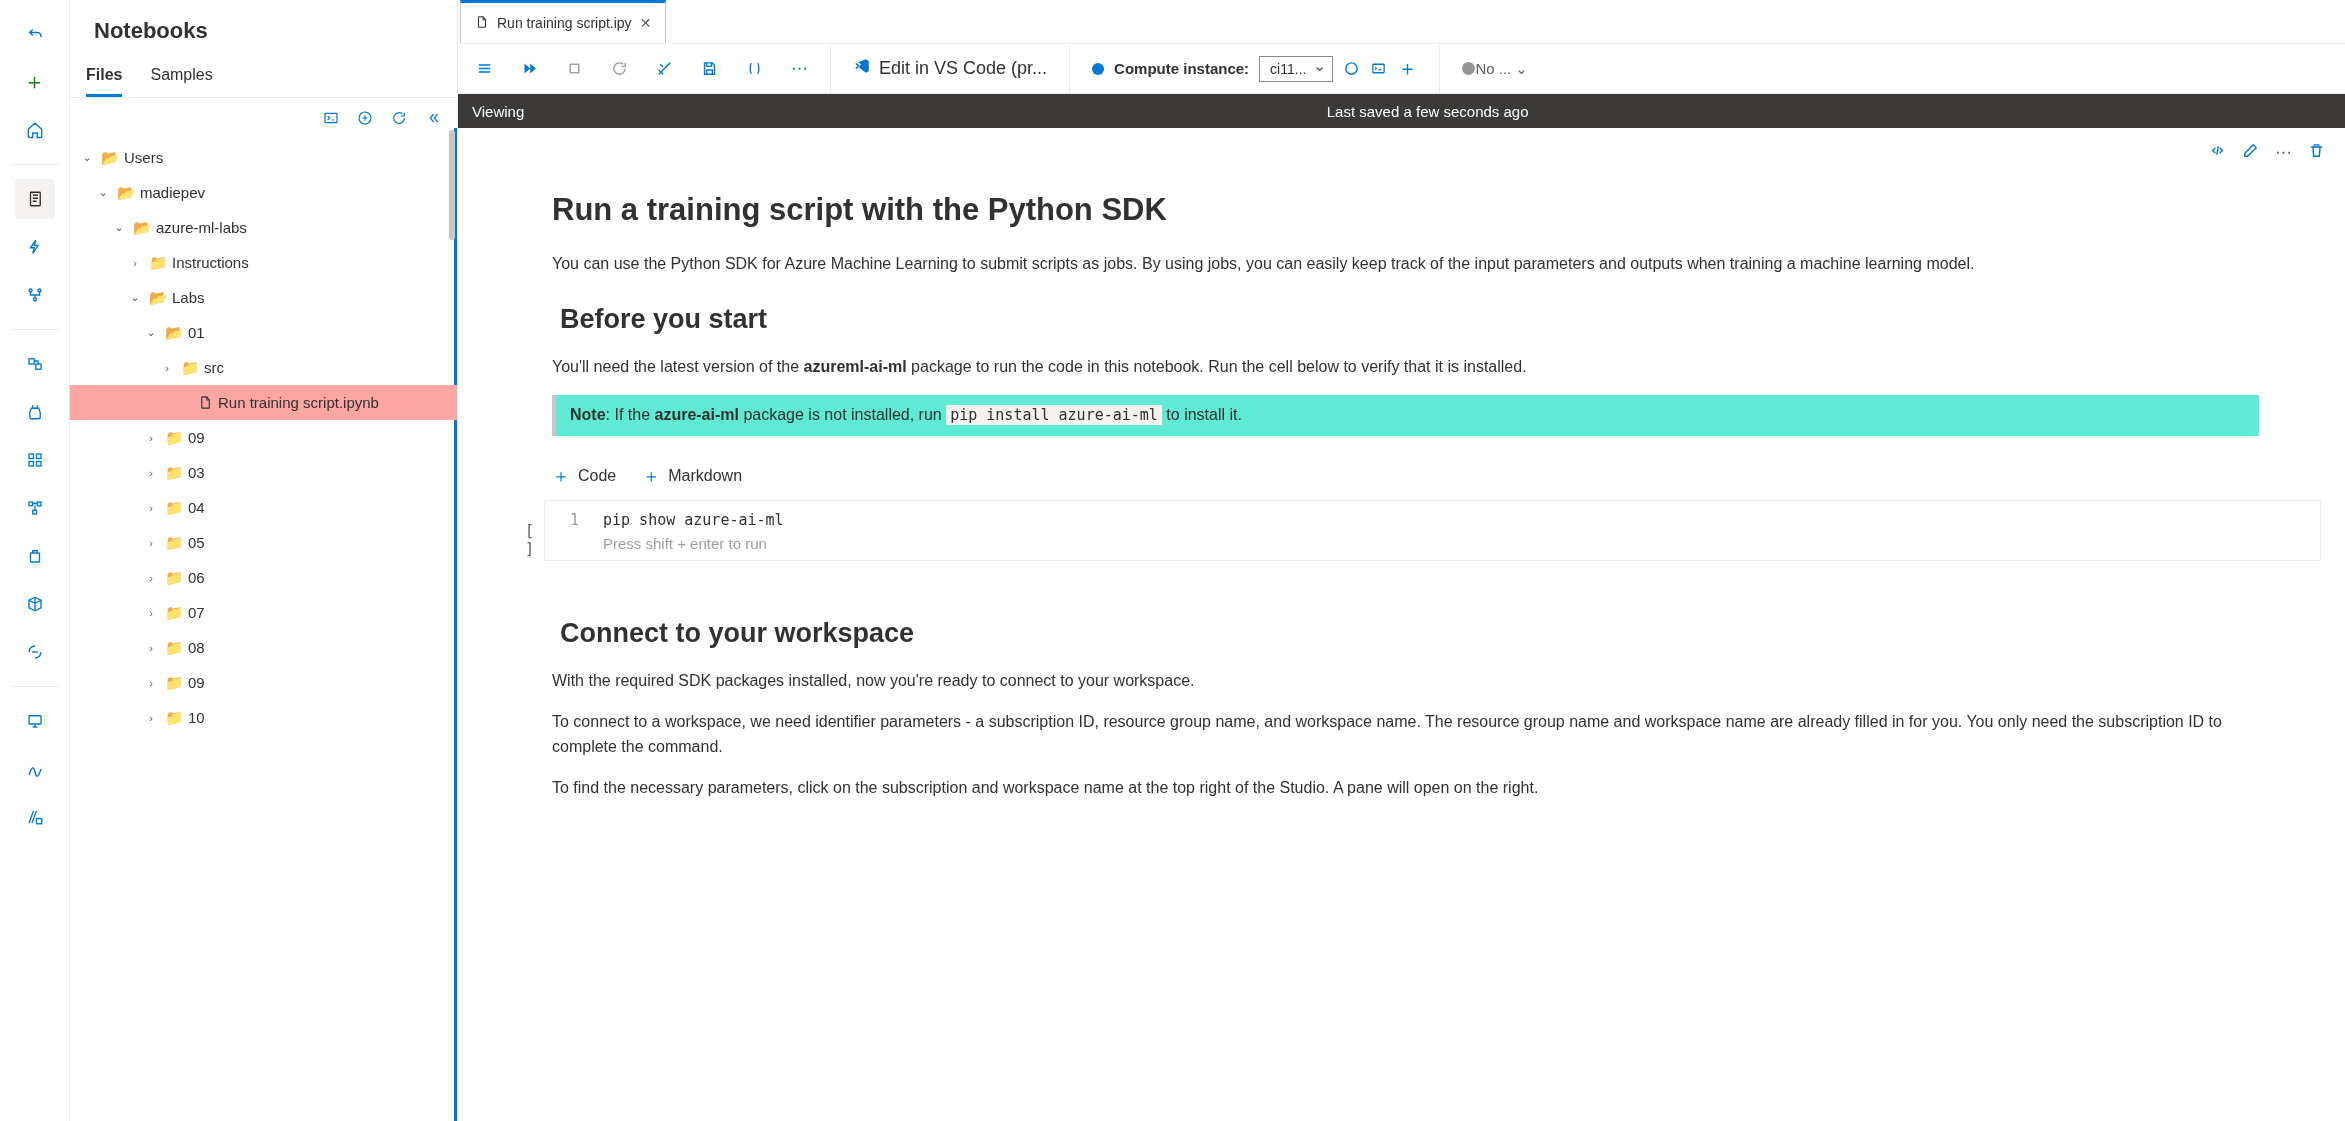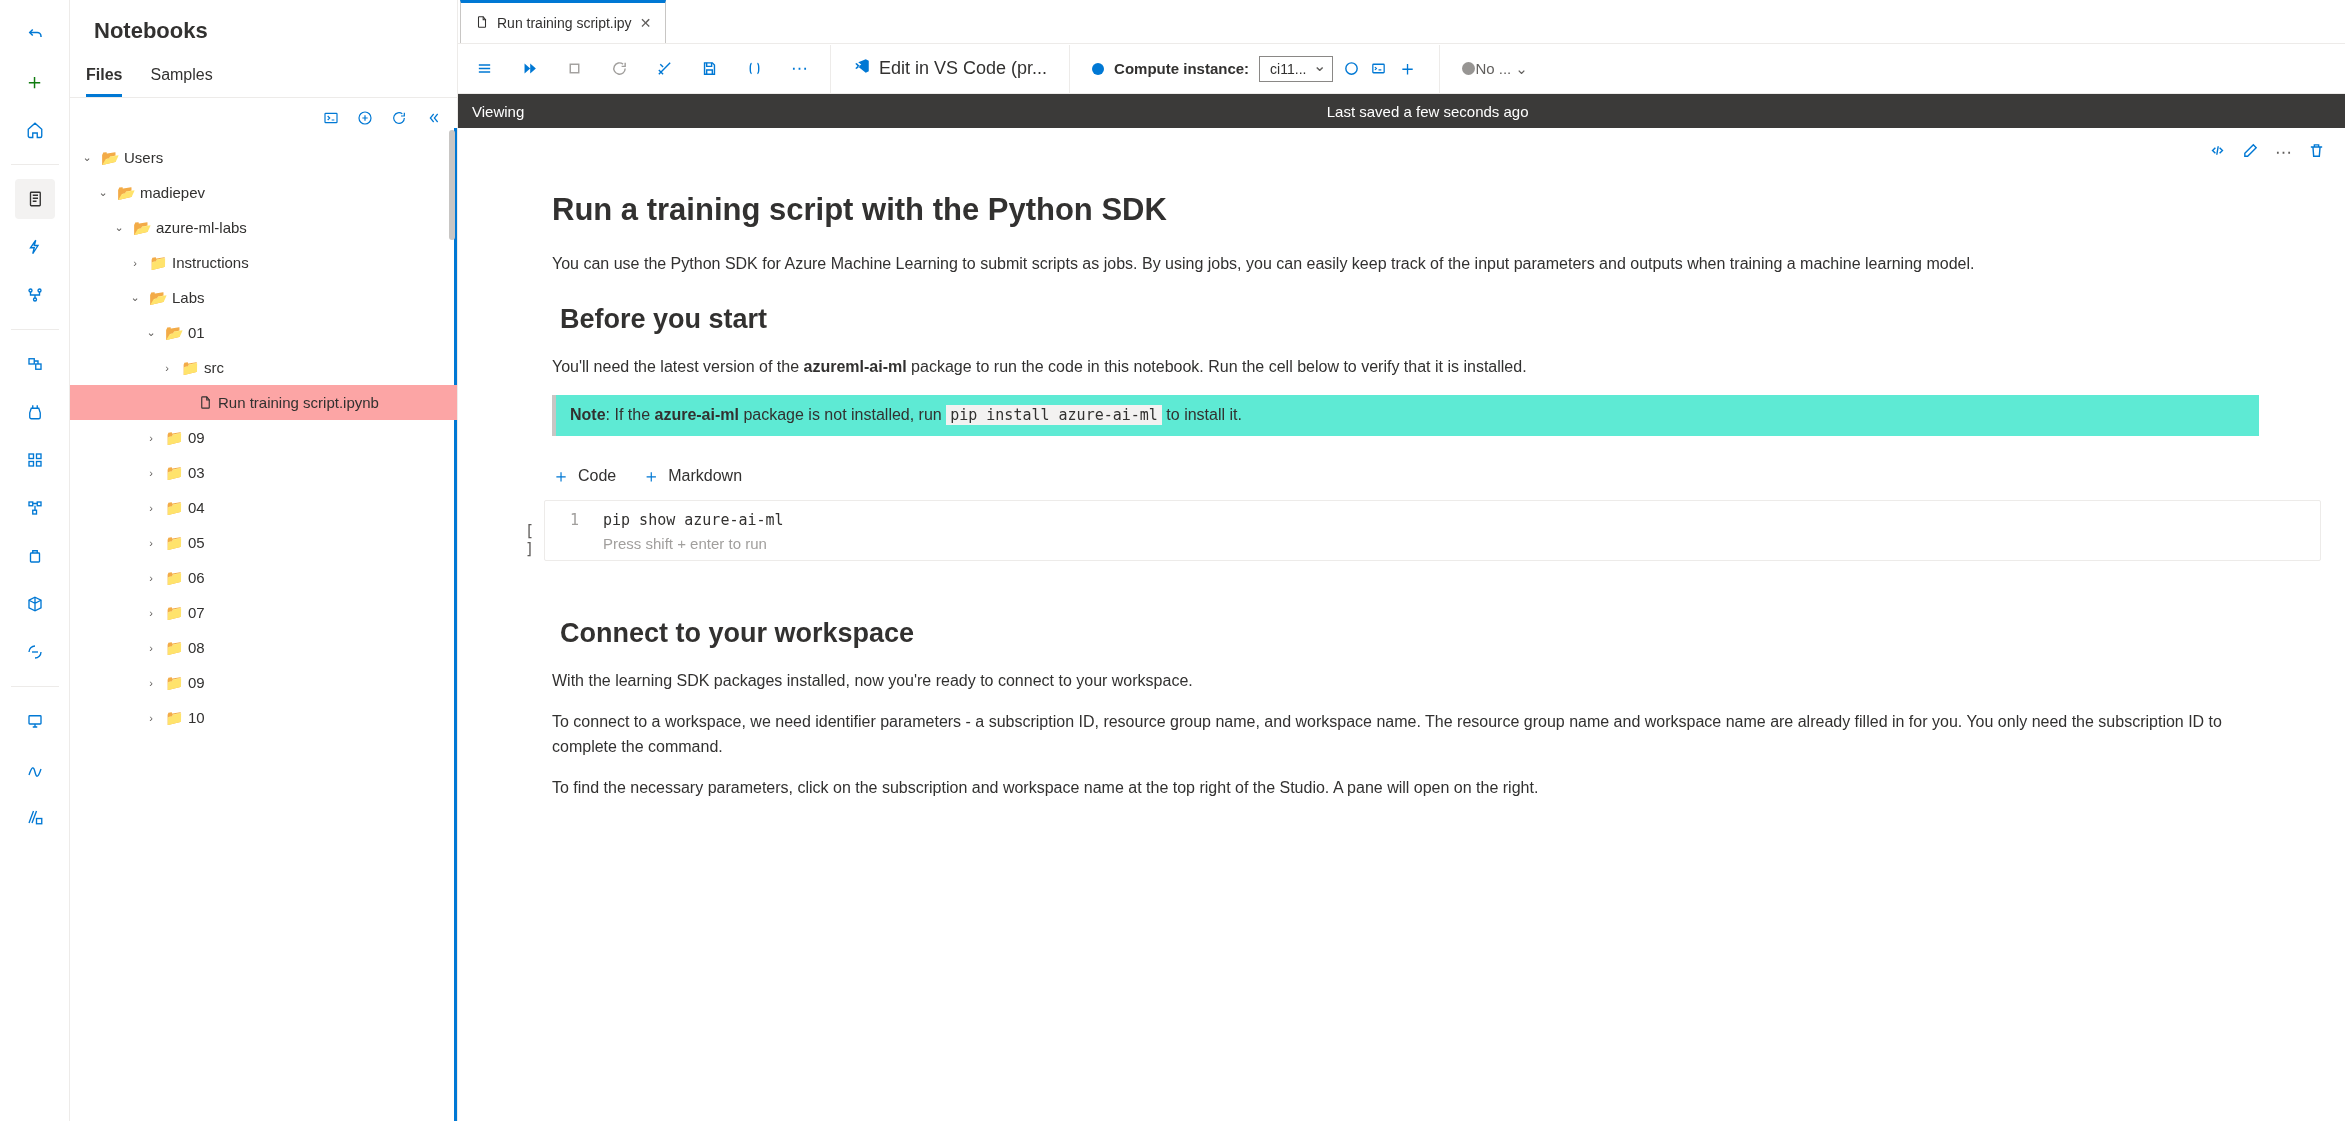--- a/index.html
+++ b/index.html
@@ -431,19 +431,19 @@
           <div class="code-line">
               <span class="ln">1</span>
               <span>pip show azure-ai-ml</span>
             </div>
           <div class="run-hint">Press shift + enter to run</div>
         </div>
       </div>
 
       <div class="md" style="padding-top:30px">
         <h2>Connect to your workspace</h2>
-        <p>With the learning SDK packages installed, now you're ready to connect to your workspace.</p>
+        <p>With the required SDK packages installed, now you're ready to connect to your workspace.</p>
         <p>To connect to a workspace, we need identifier parameters - a subscription ID, resource group name, and workspace name. The resource group name and workspace name are already filled in for you. You only need the subscription ID to complete the command.</p>
         <p>To find the necessary parameters, click on the subscription and workspace name at the top right of the Studio. A pane will open on the right.</p>
       </div>
     </div>
   </div>
 </div>
 
 </body></html>

